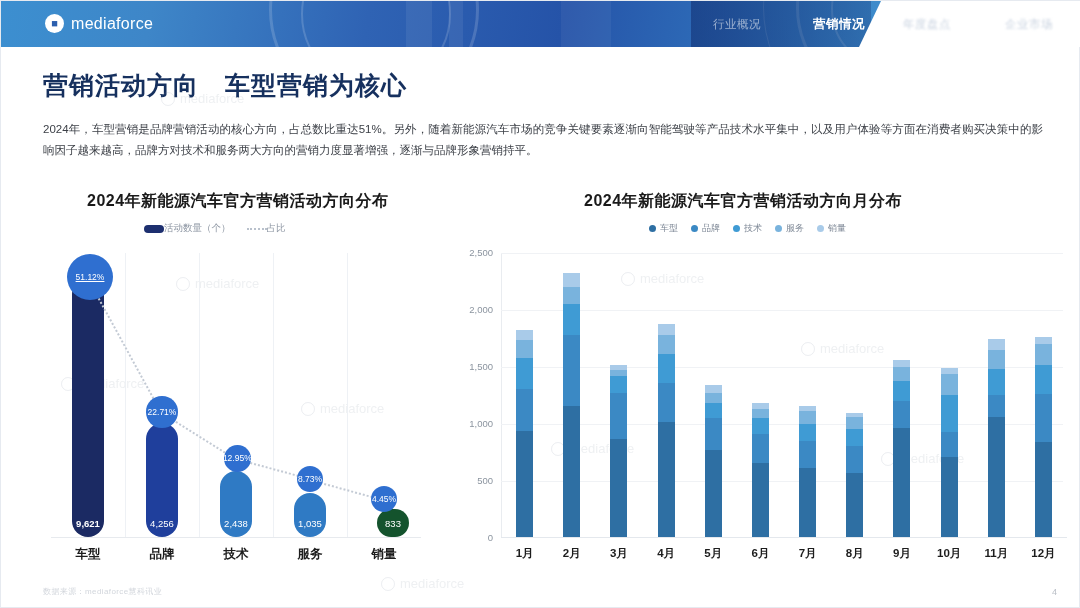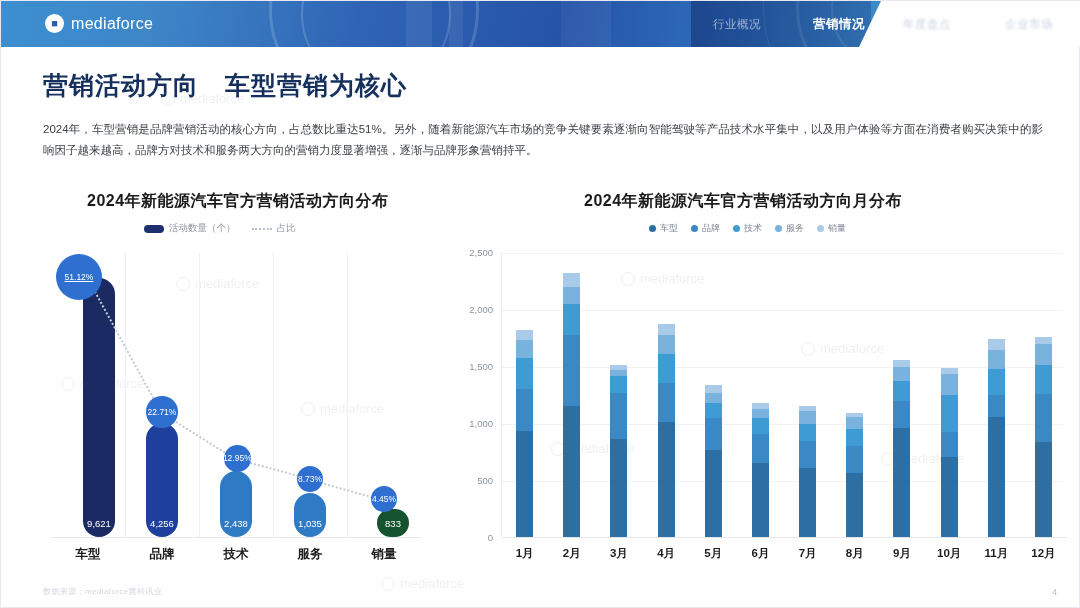--- a/index.html
+++ b/index.html
@@ -110,21 +110,21 @@
   }
   #leftTitle  { left: 86px;  top: 190px; }
   #rightTitle { left: 583px; top: 190px; }
 
   
   #leftLegend {
     position:absolute; left: 143px; top: 221px;
     display:flex; align-items:center; gap:16px;
     font-size: 9.5px; color: #8a93a0; filter: blur(0.45px);
   }
-  #leftLegend .item { display:flex; align-items:center; gap:5px; }
+  #leftLegend .item { display:flex; align-items:center; }
   .swatch-bar { width: 20px; height: 8px; border-radius: 4px; background:#1d2f6f; }
   .swatch-dash {
     width: 20px; height: 0; border-top: 2px dotted #b9c1cc;
   }
 
   
   #leftChart {
     position: absolute; left: 50px; top: 252px;
     width: 370px; height: 285px;
   }
@@ -312,40 +312,40 @@
       <span>占比</span>
     </span>
   </div>
 
   <div id="leftChart">
       <div class="vline" style="left: 74px;"></div>
       <div class="vline" style="left: 148px;"></div>
       <div class="vline" style="left: 222px;"></div>
       <div class="vline" style="left: 296px;"></div>
       <div class="baseline"></div>
-      <div class="lbar" style="left: 32px; height: 258.678px; background: rgb(27, 42, 99);">
+      <div class="lbar" style="left: 21px; height: 258.678px; background: rgb(27, 42, 99); font-weight: bold;">
         <div class="val">9,621</div>
       </div>
       <div class="lbar" style="left: 95px; height: 114.43px; background: rgb(31, 63, 156);">
         <div class="val">4,256</div>
       </div>
       <div class="lbar" style="left: 169px; height: 65.55px; background: rgb(47, 122, 196);">
         <div class="val">2,438</div>
       </div>
       <div class="lbar" style="left: 243px; height: 44.1481px; background: rgb(47, 122, 196);">
         <div class="val">1,035</div>
       </div>
       <div class="lbar" style="left: 326px; height: 28px; background: #14532d;">
         <div class="val">833</div>
       </div>
       <div style="position: absolute; height: 0px; border-top: 2px dotted rgb(195, 202, 212); transform-origin: 0px 0px; width: 153.905px; left: 37px; top: 24.18px; transform: rotate(61.2613deg);"></div>
       <div style="position: absolute; height: 0px; border-top: 2px dotted rgb(195, 202, 212); transform-origin: 0px 0px; width: 87.3227px; left: 111px; top: 159.127px; transform: rotate(32.0666deg);"></div>
       <div style="position: absolute; height: 0px; border-top: 2px dotted rgb(195, 202, 212); transform-origin: 0px 0px; width: 76.6668px; left: 185px; top: 205.488px; transform: rotate(15.1565deg);"></div>
       <div style="position: absolute; height: 0px; border-top: 2px dotted rgb(195, 202, 212); transform-origin: 0px 0px; width: 76.7418px; left: 259px; top: 225.532px; transform: rotate(15.3619deg);"></div>
-      <div class="bubble" style="width: 46px; height: 46px; left: 5px; top: 1.18px; background: rgb(47, 111, 208); text-decoration: underline;">51.12%</div>
+      <div class="bubble" style="width: 46px; height: 46px; left: 16px; top: 1.18px; background: rgb(47, 111, 208); text-decoration: underline;">51.12%</div>
       <div class="bubble" style="width: 31.5505px; height: 31.5505px; left: 95.2248px; top: 143.352px; background: rgb(47, 111, 208);">22.71%</div>
       <div class="bubble" style="width: 26.5865px; height: 26.5865px; left: 173px; top: 192.194px; background: rgb(47, 111, 208);">12.95%</div>
       <div class="bubble" style="width: 26px; height: 26px; left: 246px; top: 212.532px; background: rgb(47, 111, 208);">8.73%</div>
       <div class="bubble" style="width: 26px; height: 26px; left: 320px; top: 232.863px; background: rgb(47, 111, 208);">4.45%</div>
     </div>
   <div id="leftCats">
     <span>车型</span>
     <span>品牌</span>
     <span>技术</span>
     <span>服务</span>

